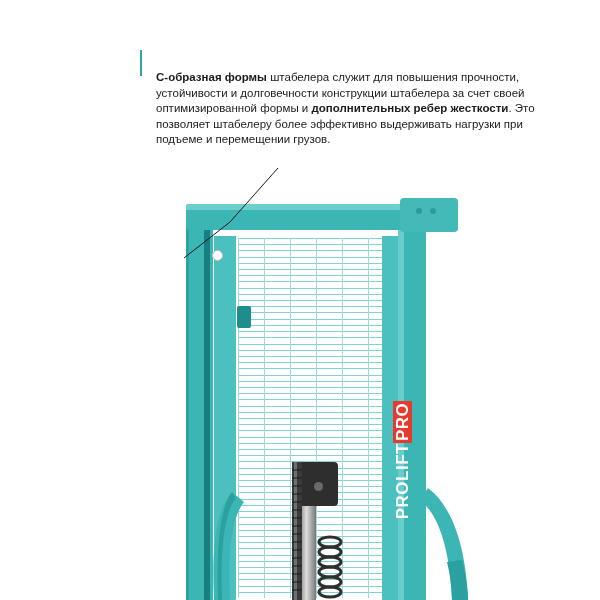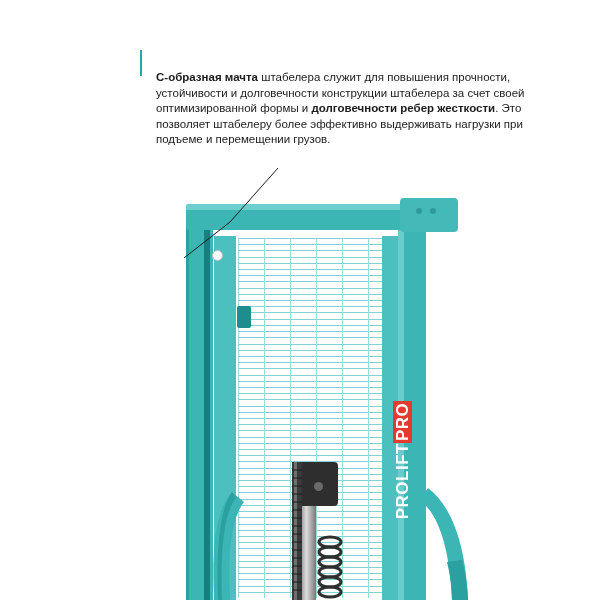--- a/index.html
+++ b/index.html
@@ -384,17 +384,17 @@
     </svg>
 
     <svg id="leader" viewBox="0 0 120 110">
       <polyline points="98,8 50,62 4,98" fill="none" stroke="#1b1b1b" stroke-width="1"></polyline>
     </svg>
   </div>
 
   <div id="callout">
     <div id="callout-rule"></div>
     <div id="callout-text">
-      <b>C-образная мачта</b><span> штабелера служит для повышения прочности, устойчивости и долговечности конструкции штабелера за счет своей оптимизированной формы и </span><b>долговечности ребер жесткости</b><span>. Это позволяет штабелеру более эффективно выдерживать нагрузки при подъеме и перемещении грузов.</span>
+      <b>C-образная формы</b><span> штабелера служит для повышения прочности, устойчивости и долговечности конструкции штабелера за счет своей оптимизированной формы и </span><b>дополнительных ребер жесткости</b><span>. Это позволяет штабелеру более эффективно выдерживать нагрузки при подъеме и перемещении грузов.</span>
     </div>
   </div>
 
 </div>
 
 </body></html>

